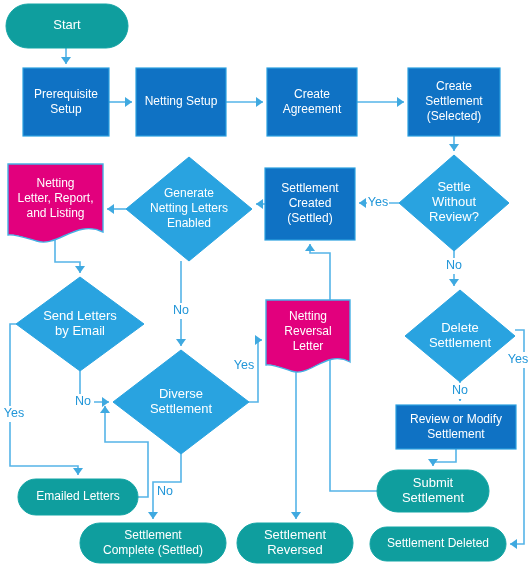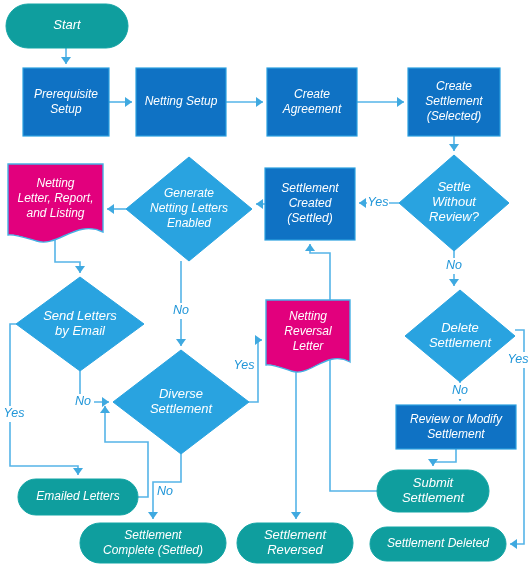--- a/index.html
+++ b/index.html
@@ -1,18 +1,18 @@
 <!DOCTYPE html>
 <html><head>
 <meta charset="utf-8">
 <style>
   html,body{margin:0;padding:0;background:#ffffff;}
   body{width:532px;height:564px;overflow:hidden;
        font-family:"Liberation Sans","DejaVu Sans",sans-serif;}
-  #flow-root{position:relative;width:532px;height:504px;font-style:italic;}
+  #flow-root{position:relative;width:532px;height:504px;}
   svg#flow-svg{position:absolute;left:0;top:0;width:532px;height:564px;display:block;}
   .node-label{fill:#ffffff;font-family:"Liberation Sans","DejaVu Sans",sans-serif;
               font-size:13px;text-anchor:middle;dominant-baseline:middle;}
   .node-label.sm{font-size:12px;}
   .edge-label{fill:#2196d8;font-family:"Liberation Sans","DejaVu Sans",sans-serif;
               font-size:12.5px;text-anchor:middle;dominant-baseline:middle;}
   .edge-line{fill:none;stroke:#55b4e8;stroke-width:1.6;}
   .edge-head{fill:#3fa9e0;}
   .shape-process{fill:#0f72c4;stroke:#2aa0e0;stroke-width:1.2;}
   .shape-decision{fill:#29a3e0;stroke:#29a3e0;stroke-width:1;}

